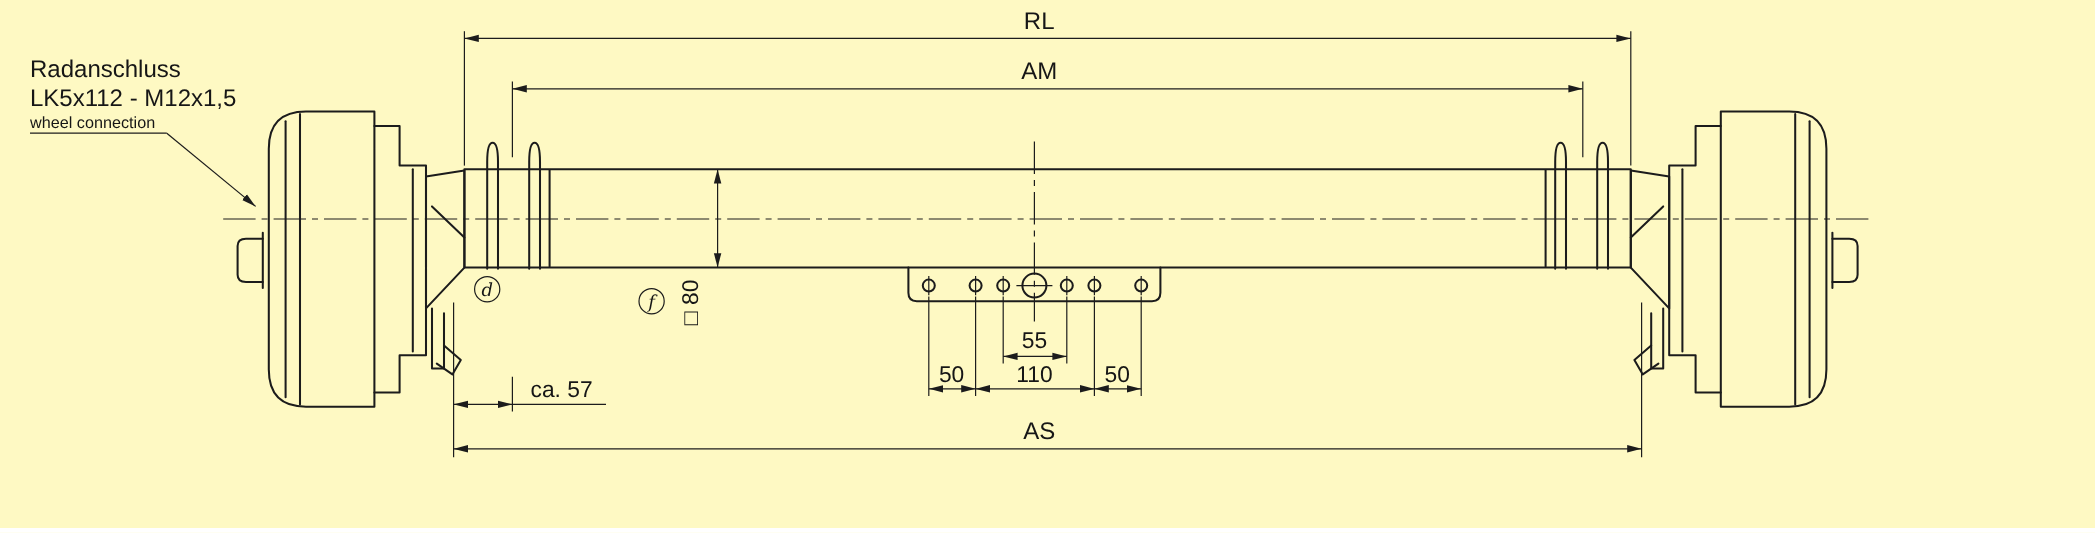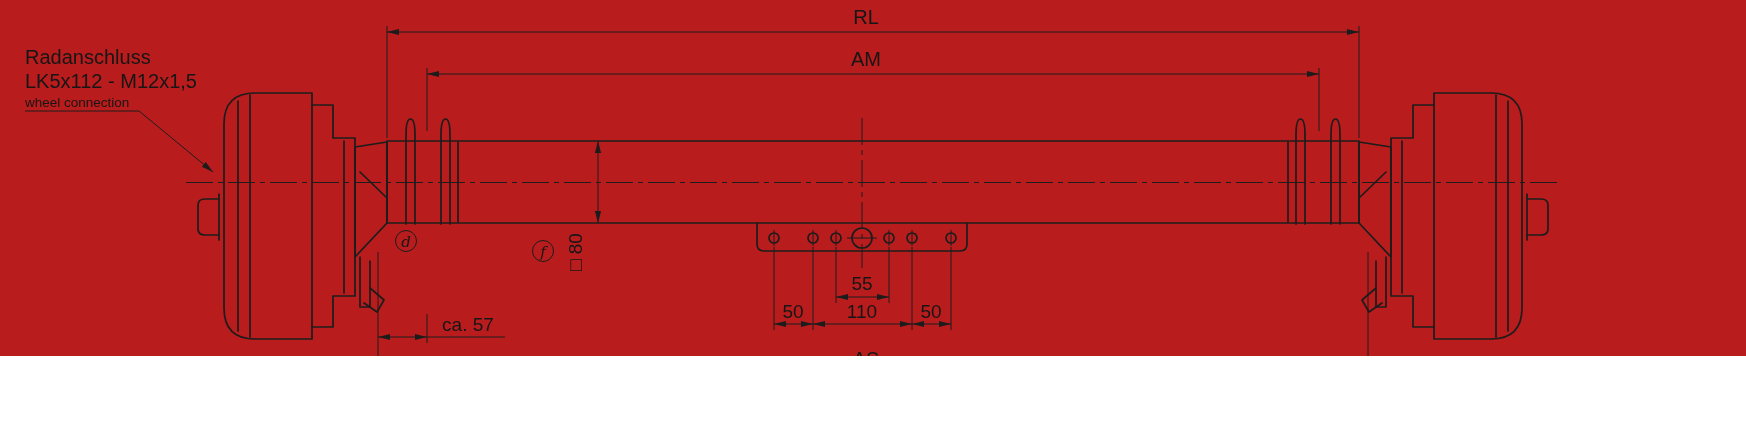--- a/index.html
+++ b/index.html
@@ -1,16 +1,16 @@
 <!DOCTYPE html>
 <html><head>
 <meta charset="utf-8">
 <style>
   html,body{margin:0;padding:0;background:#ffffff;}
-  .frame{position:relative;width:1746px;height:356px;background:#b91c1c;overflow:hidden;}
+  .frame{position:relative;width:1746px;height:440px;background:#fef9c3;overflow:hidden;}
   svg{display:block;}
   
   .obj path,.obj line,.obj rect,.obj circle{
     stroke:#1c1c1c;fill:none;stroke-width:1.7;stroke-linejoin:round;stroke-linecap:round;
   }
   
   .dim line,.dim path,.dim circle{
     stroke:#1c1c1c;fill:none;stroke-width:1;
   }
   .cl{stroke:#1c1c1c;stroke-width:1;fill:none;stroke-dasharray:27 5 5 5;}

